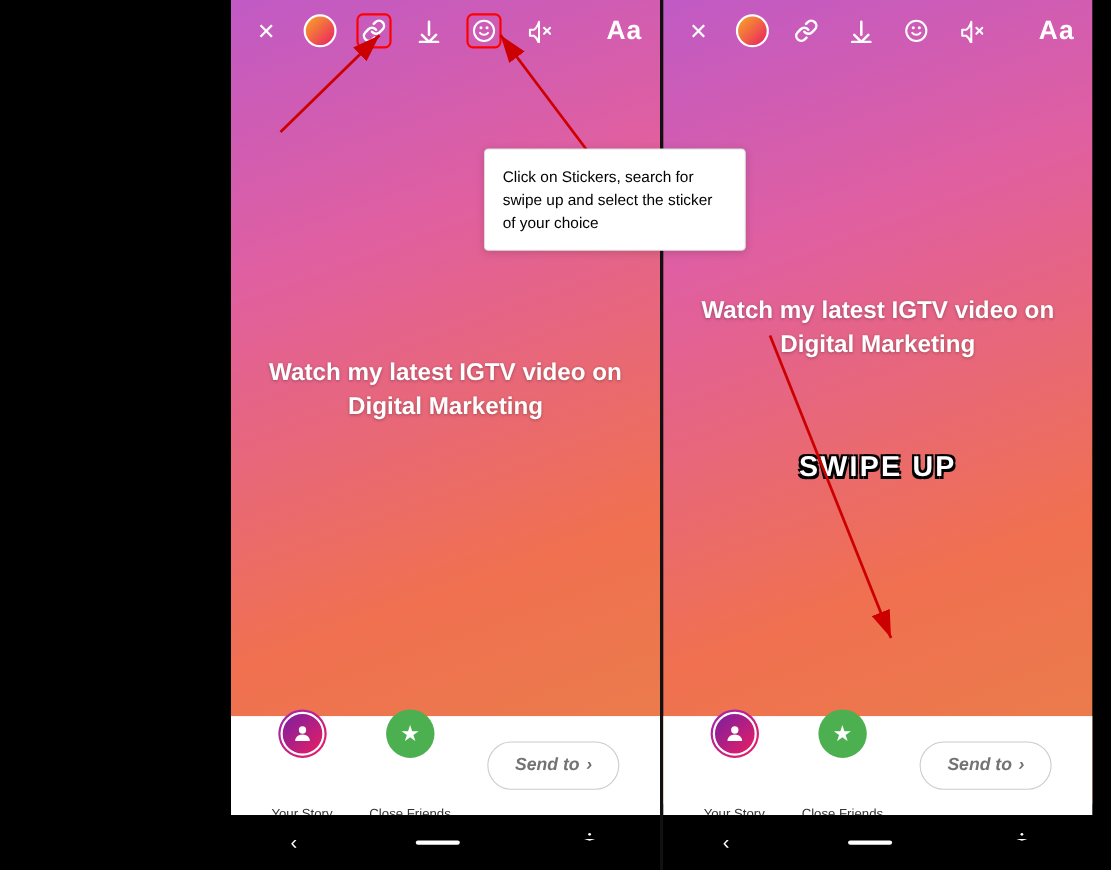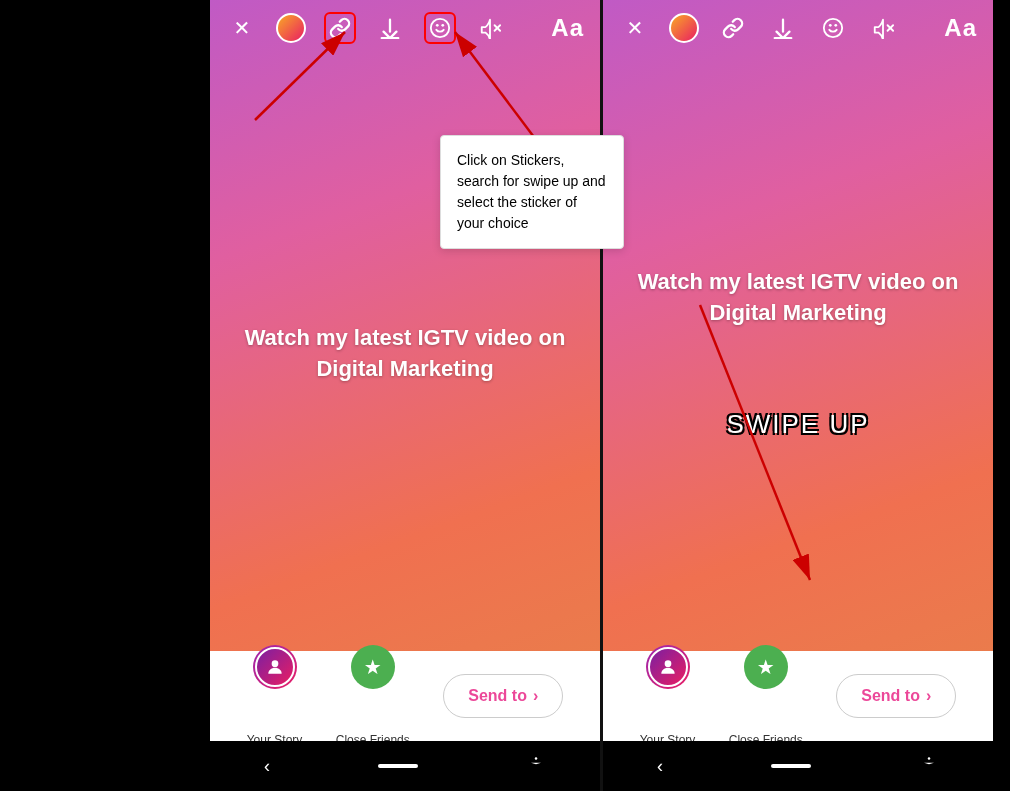--- a/index.html
+++ b/index.html
@@ -109,21 +109,21 @@
     
     .swipe-up-sticker {
       position: relative;
       z-index: 10;
       text-align: center;
       margin-top: 80px;
     }
 
     .swipe-up-text {
       font-size: 26px;
-      font-weight: 400;
+      font-weight: 700;
       color: white;
       text-shadow: 
         -2px -2px 0 #000,
          2px -2px 0 #000,
         -2px  2px 0 #000,
          2px  2px 0 #000;
       letter-spacing: 2px;
       text-transform: uppercase;
     }
 
@@ -177,25 +177,26 @@
       margin-top: 40px;
     }
 
     .send-to-btn {
       background: white;
       border: 1.5px solid #ccc;
       border-radius: 25px;
       padding: 12px 24px;
       font-size: 16px;
       font-weight: 600;
-      color: #ec4899;
+      color: #737373;
       cursor: pointer;
       display: flex;
       align-items: flex-start;
       gap: 6px;
+      font-style: italic;
     }
 
     
     .nav-bar {
       height: 50px;
       background: #000;
       display: flex;
       align-items: center;
       justify-content: space-around;
       position: relative;
@@ -229,21 +230,21 @@
     .tooltip-box {
       position: absolute;
       background: white;
       border: 1px solid #ddd;
       padding: 14px 16px;
       border-radius: 4px;
       font-size: 14px;
       line-height: 1.5;
       color: #000;
       z-index: 100;
-      width: 184px;
+      width: 238px;
       box-shadow: 0 2px 8px rgba(0,0,0,0.15);
     }
 
     
     .arrows-overlay {
       position: absolute;
       top: 0; left: 0;
       width: 1010px;
       height: 791px;
       z-index: 50;

